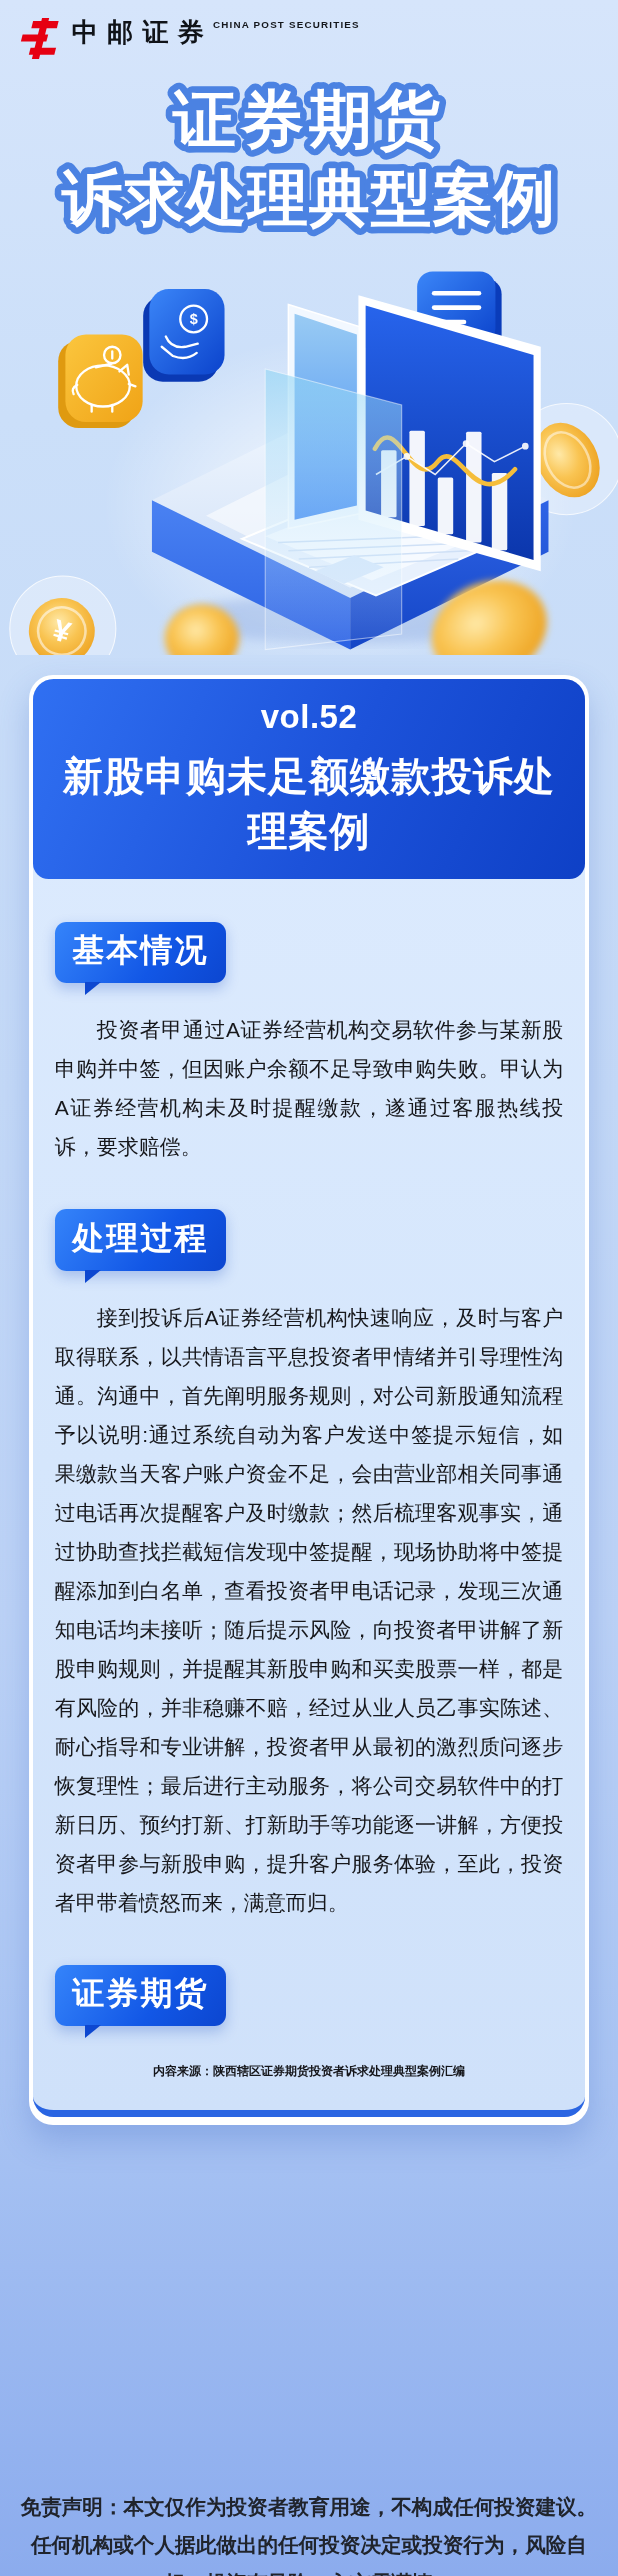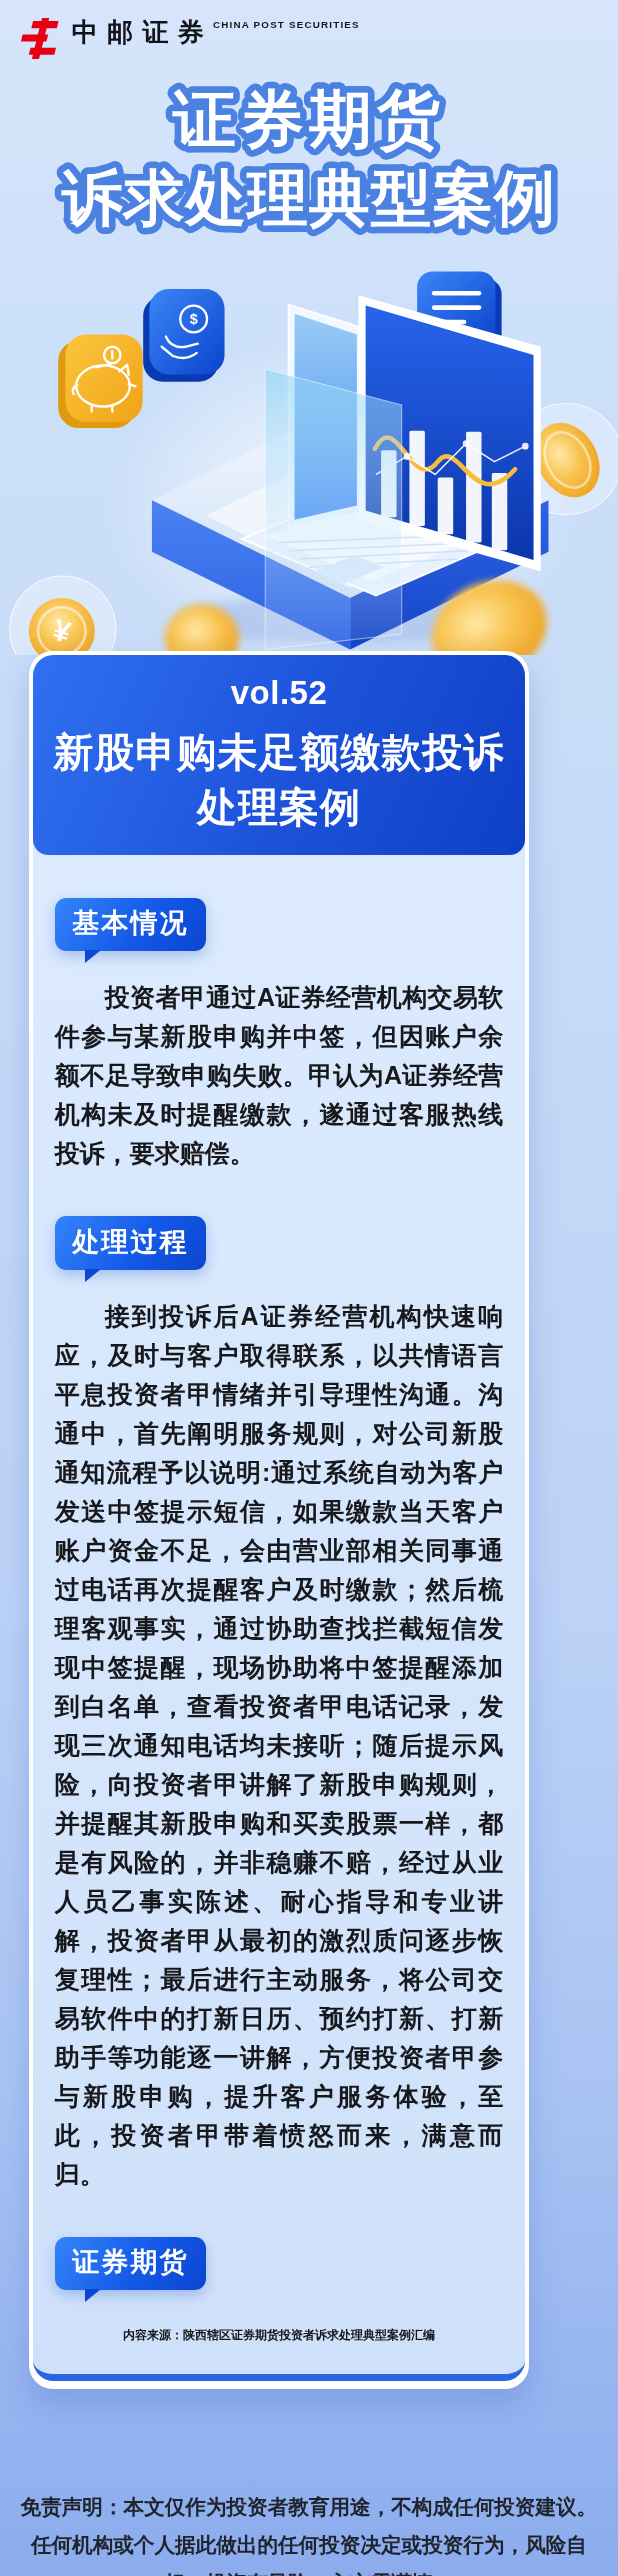--- a/index.html
+++ b/index.html
@@ -16,50 +16,50 @@
   .logo-en{font-size:9.8px;font-weight:600;color:#14171c;letter-spacing:1.2px;margin-top:3px;white-space:nowrap;}
   
   .title-svg{position:absolute;top:76px;left:0;}
   .t-stroke{fill:#4b82e2;stroke:#4b82e2;stroke-width:26px;stroke-linejoin:round;}
   .t-fill{fill:#ffffff;}
   .title-svg text{font-family:"Liberation Sans",sans-serif;font-weight:900;}
   
   .illustration{position:absolute;top:227px;left:0;width:618px;height:428px;}
   
   .case-card{
-    position:absolute;top:651px;left:29px;width:500px;box-sizing:border-box;
+    position:absolute;top:675px;left:29px;width:560px;box-sizing:border-box;
     background:#ffffff;border-radius:24px;padding:4.1px 4.1px 8.2px;
     box-shadow:0 15.5px 31px rgba(70,110,200,.30);
   }
   .case-inner{
     background:linear-gradient(180deg,#ddebfe 0%,#d5e6fc 55%,#cfe1fa 100%);
     border-radius:20.6px;border-bottom:7.2px solid #2a65e2;overflow:hidden;padding-bottom:30px;
   }
   .banner{
     border-radius:15.5px;text-align:center;color:#fff;
     background:linear-gradient(115deg,#3070f2 0%,#1c52da 55%,#0e40c6 100%);
     padding:18.5px 10.3px 19.6px;
   }
   .banner-vol{font-size:33px;font-weight:800;letter-spacing:0.5px;}
   .banner-title{font-size:40px;font-weight:800;margin-top:13.4px;letter-spacing:1px;}
   .card-content{padding:0 21.6px;}
   .bubble{
     display:inline-block;position:relative;margin-top:43px;color:#ffffff;
     background:linear-gradient(125deg,#3584fa 0%,#1257e6 60%,#0c46d0 100%);
-    font-size:27px;font-weight:800;letter-spacing:2.1px;
+    font-size:32px;font-weight:800;letter-spacing:2.1px;
     padding:7.7px 17.5px 9.8px;border-radius:11.3px;
     box-shadow:0 5.2px 12.4px rgba(20,70,190,.25);
   }
   .bubble::after{
     content:"";position:absolute;left:30px;bottom:-12px;width:0;height:0;
     border-style:solid;border-width:13px 16.5px 0 0;
     border-color:#0d47d0 transparent transparent transparent;
   }
   .para{
-    margin:27px 0 0;font-size:25px;line-height:39px;color:#17181c;font-weight:700;
+    margin:27px 0 0;font-size:21px;line-height:39px;color:#17181c;font-weight:400;
     text-align:justify;text-indent:2em;word-break:break-all;overflow-wrap:anywhere;
   }
   .source-note{margin-top:37px;text-align:center;font-size:12px;font-weight:600;color:#15161a;}
   
   .disclaimer{
     position:absolute;top:2488px;left:13.4px;width:591px;text-align:center;
     font-size:20.6px;line-height:38px;font-weight:600;color:#20242c;
   }
 </style>
 </head>

